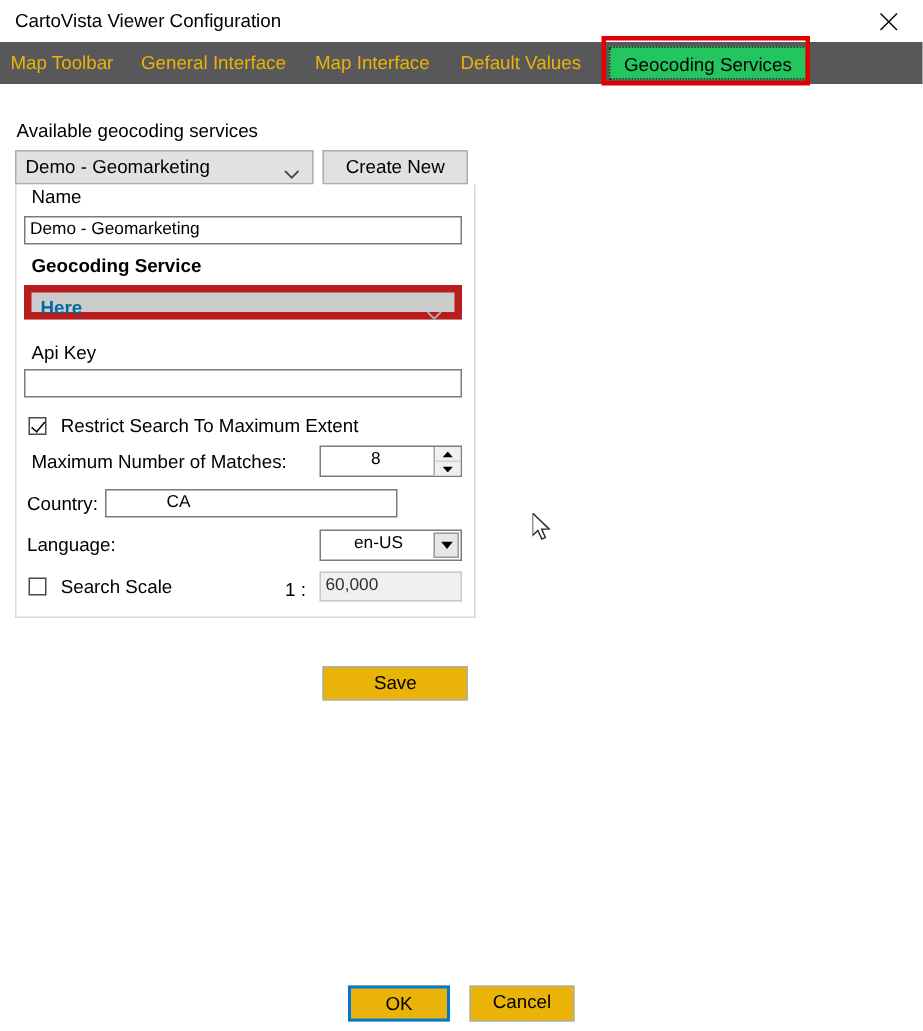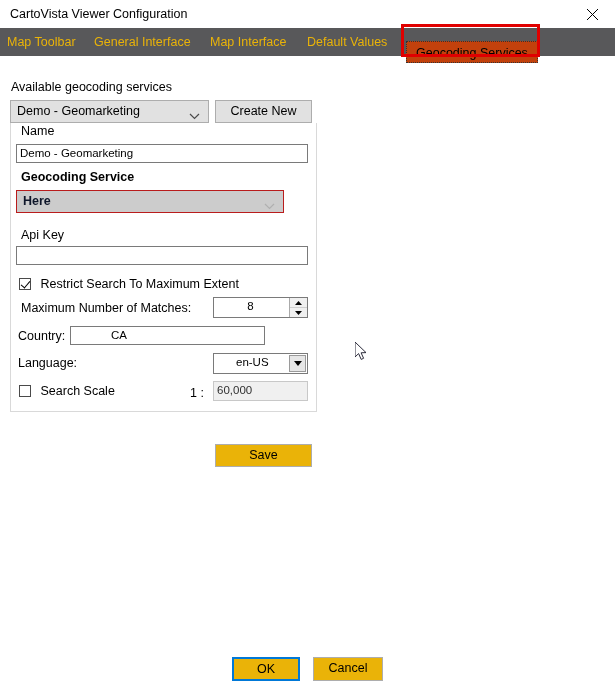--- a/index.html
+++ b/index.html
@@ -54,25 +54,25 @@
     top: 0;
     height: 28px;
     line-height: 28px;
     color: #eab308;
     font-size: 12.5px;
     white-space: nowrap;
     cursor: default;
     padding: 0 4px;
   }
   .tab.active {
-    background: #c2410c;
+    background: #22c55e;
     color: #000000;
     height: 22px;
     line-height: 22px;
-    top: 13px;
+    top: 3px;
     border: 1px dotted #333333;
     padding: 0 9px;
     box-sizing: border-box;
   }
 
   
   .annotation-box {
     position: absolute;
     left: 401px; top: 24px;
     width: 139px; height: 33px;
@@ -158,26 +158,26 @@
   }
   .txtbox.disabled {
     background: #f0f0f0;
     border-color: #c8c8c8;
     color: #303030;
   }
 
   .combo-disabled {
     position: absolute;
     left: 16px; top: 190px;
-    width: 268px; height: 23px;
+    width: 292px; height: 23px;
     background: #cccccc;
-    border: 1px solid #b91c1c;
-    box-sizing: border-box;
-    font-size: 12.5px;
-    color: #0f172a;
+    border: 5px solid #b91c1c;
+    box-sizing: border-box;
+    font-size: 12.5px;
+    color: #0369a1;
     font-weight: bold;
     cursor: default;
   }
   .combo-disabled .val {
     position: absolute; left: 6px; top: 3px;
   }
   .combo-disabled .chev {
     position: absolute; right: 8px; top: 8px;
   }
 

